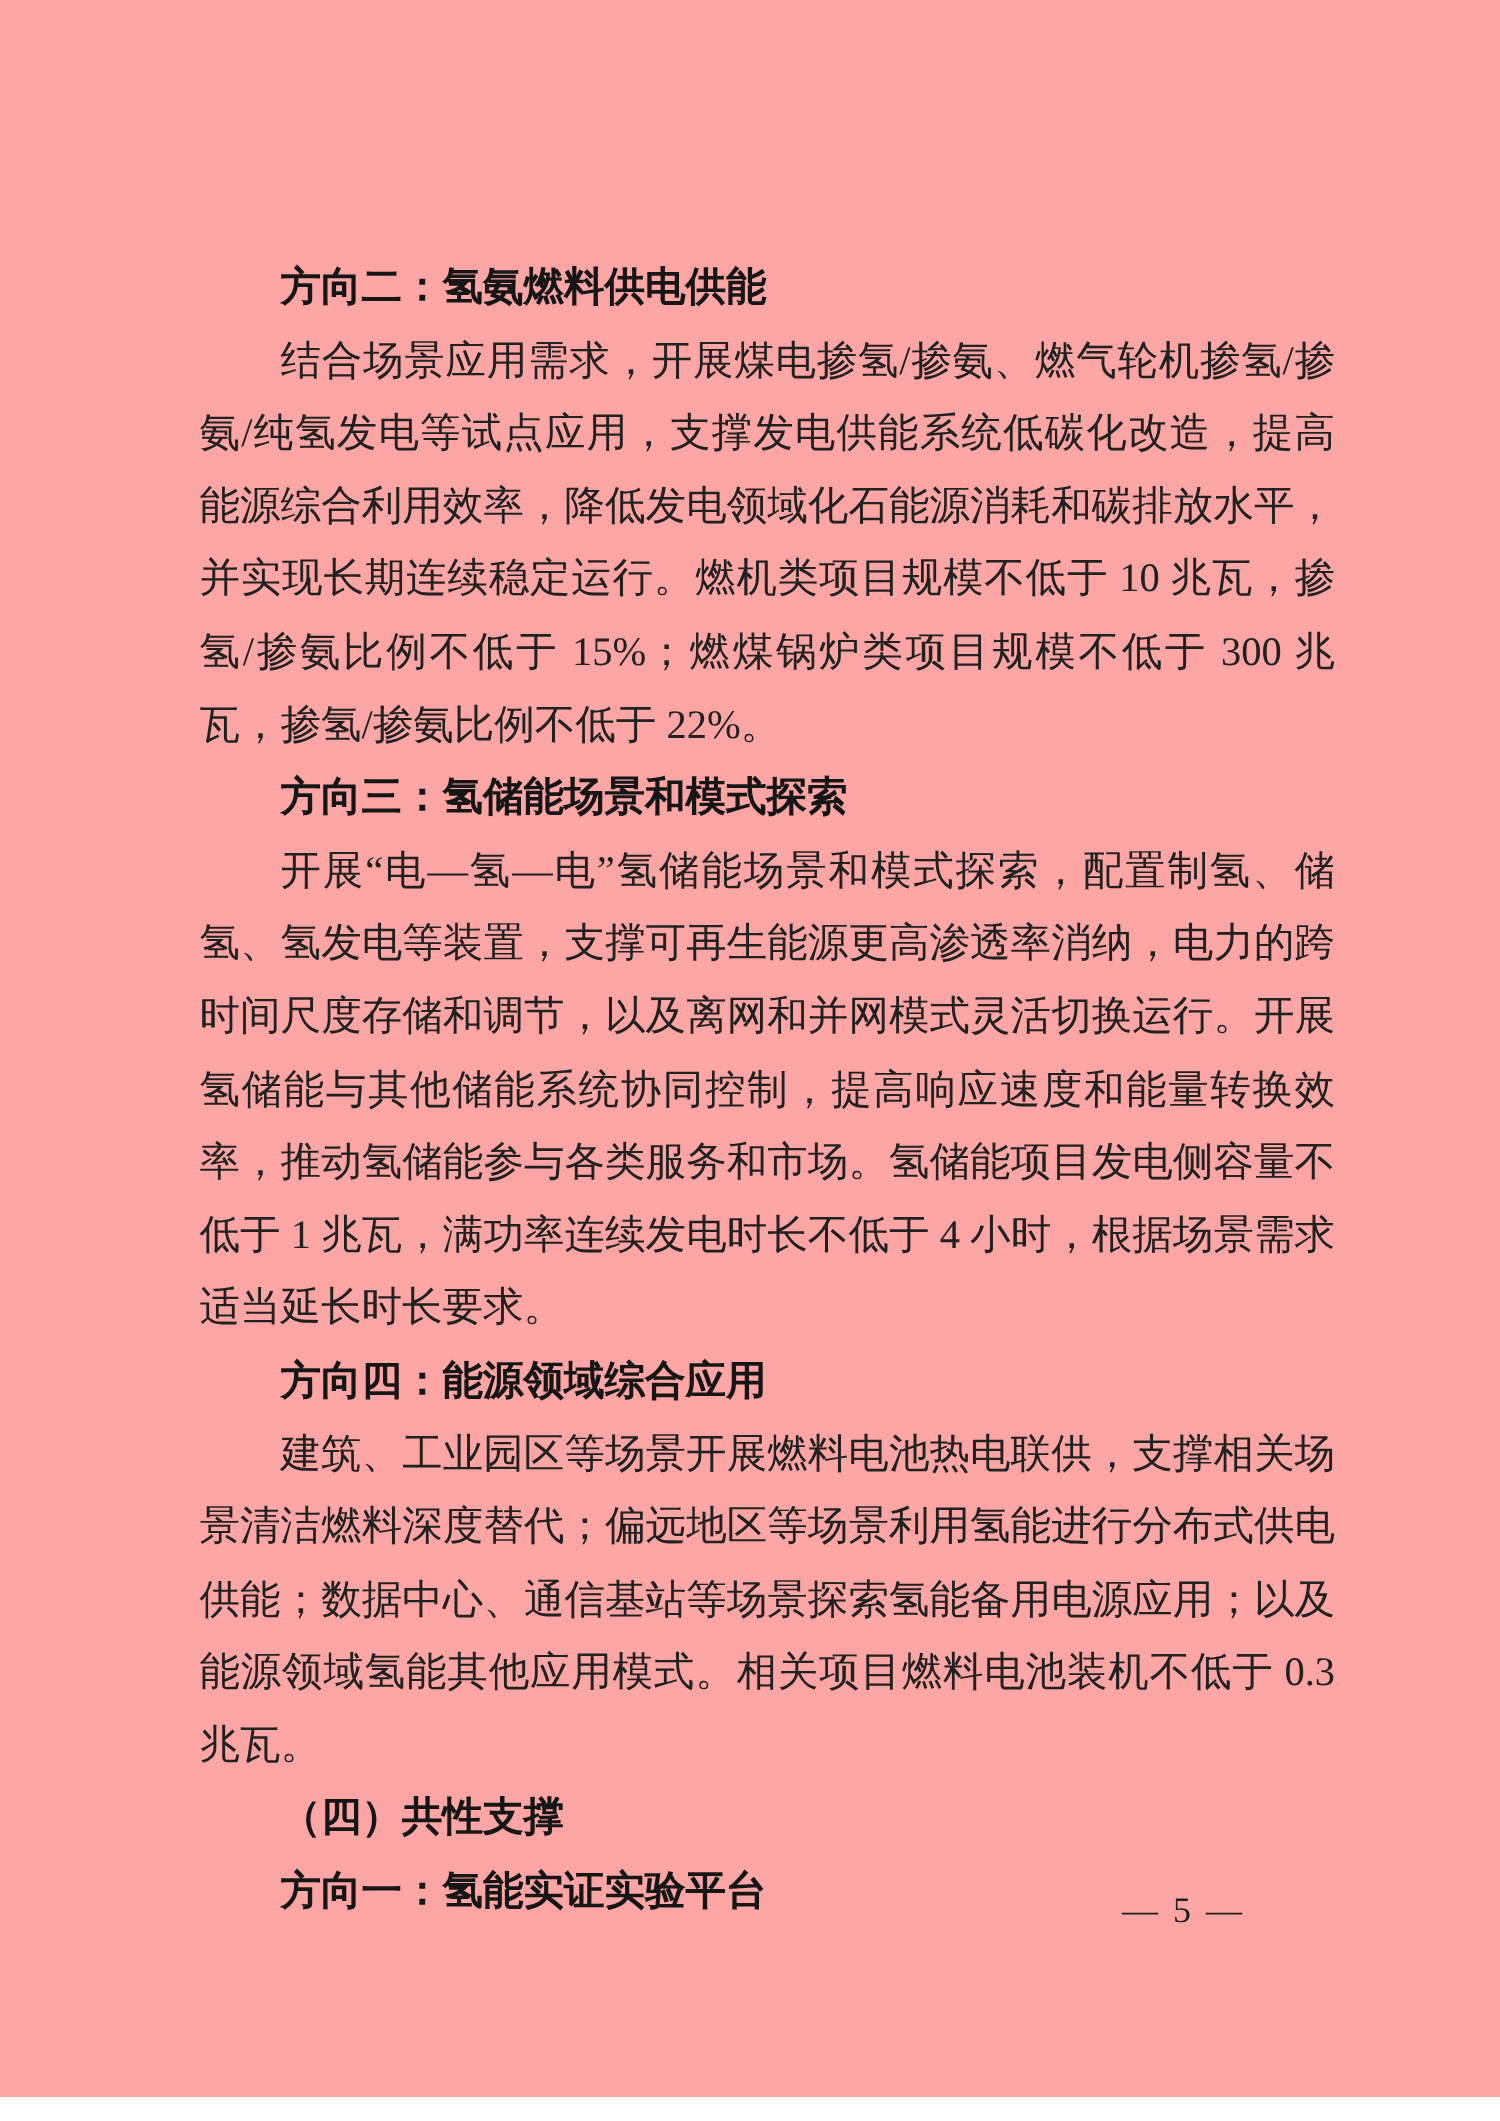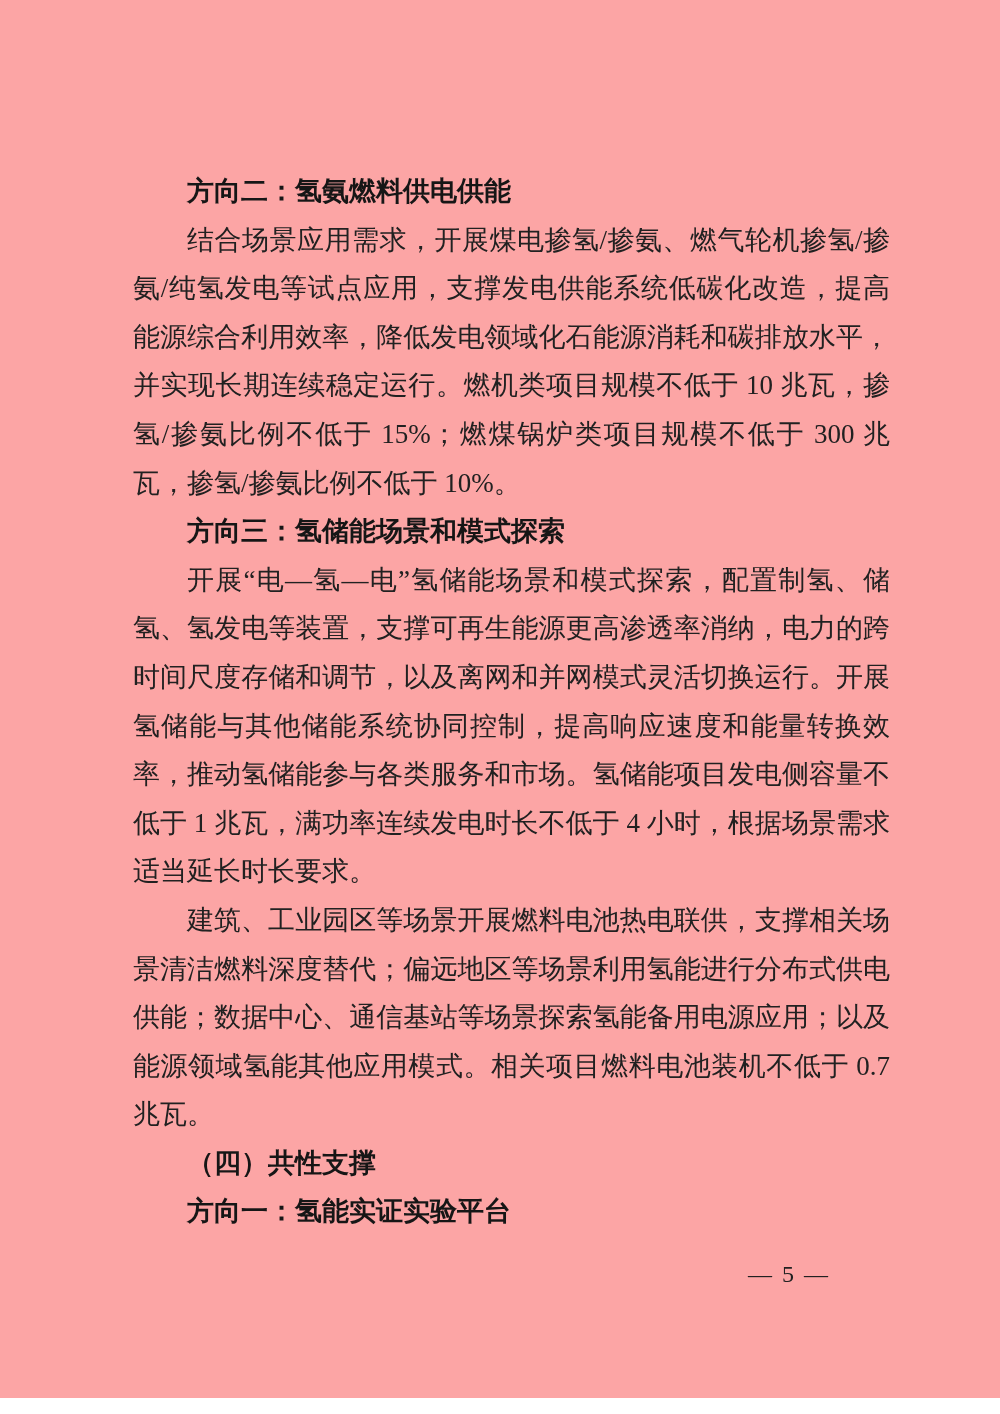--- a/index.html
+++ b/index.html
@@ -48,22 +48,23 @@
     color: #212121;
     letter-spacing: 2px;
   }
 </style>
 </head>
 <body>
 
 <div class="page">
   <main class="content">
     <h2 class="doc-heading">方向二：氢氨燃料供电供能</h2>
-    <p class="doc-paragraph">结合场景应用需求，开展煤电掺氢/掺氨、燃气轮机掺氢/掺氨/纯氢发电等试点应用，支撑发电供能系统低碳化改造，提高能源综合利用效率，降低发电领域化石能源消耗和碳排放水平，并实现长期连续稳定运行。燃机类项目规模不低于 10 兆瓦，掺氢/掺氨比例不低于 15%；燃煤锅炉类项目规模不低于 300 兆瓦，掺氢/掺氨比例不低于 10%。</p>
+    <p class="doc-paragraph">结合场景应用需求，开展煤电掺氢/掺氨、燃气轮机掺氢/掺氨/纯氢发电等试点应用，支撑发电供能系统低碳化改造，提高能源综合利用效率，降低发电领域化石能源消耗和碳排放水平，并实现长期连续稳定运行。燃机类项目规模不低于 10 兆瓦，掺氢/掺氨比例不低于 15%；燃煤锅炉类项目规模不低于 300 兆瓦，掺氢/掺氨比例不低于 22%。</p>
     <h2 class="doc-heading">方向三：氢储能场景和模式探索</h2>
     <p class="doc-paragraph">开展“电—氢—电”氢储能场景和模式探索，配置制氢、储氢、氢发电等装置，支撑可再生能源更高渗透率消纳，电力的跨时间尺度存储和调节，以及离网和并网模式灵活切换运行。开展氢储能与其他储能系统协同控制，提高响应速度和能量转换效率，推动氢储能参与各类服务和市场。氢储能项目发电侧容量不低于 1 兆瓦，满功率连续发电时长不低于 4 小时，根据场景需求适当延长时长要求。</p>
-    <p class="doc-paragraph">建筑、工业园区等场景开展燃料电池热电联供，支撑相关场景清洁燃料深度替代；偏远地区等场景利用氢能进行分布式供电供能；数据中心、通信基站等场景探索氢能备用电源应用；以及能源领域氢能其他应用模式。相关项目燃料电池装机不低于 0.7 兆瓦。</p>
+    <h2 class="doc-heading">方向四：能源领域综合应用</h2>
+    <p class="doc-paragraph">建筑、工业园区等场景开展燃料电池热电联供，支撑相关场景清洁燃料深度替代；偏远地区等场景利用氢能进行分布式供电供能；数据中心、通信基站等场景探索氢能备用电源应用；以及能源领域氢能其他应用模式。相关项目燃料电池装机不低于 0.3 兆瓦。</p>
     <h2 class="doc-heading">（四）共性支撑</h2>
     <h2 class="doc-heading">方向一：氢能实证实验平台</h2>
   </main>
 
   <div class="page-number">— 5 —</div>
 </div>
 
 </body></html>

